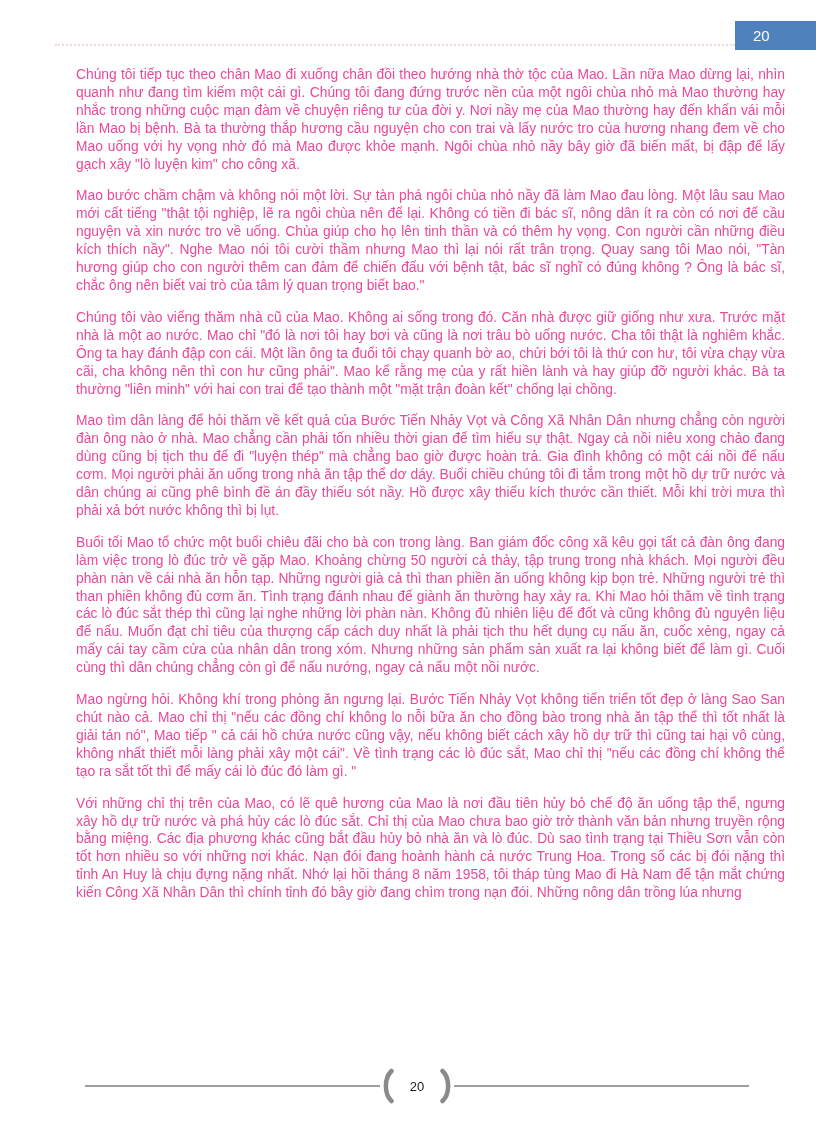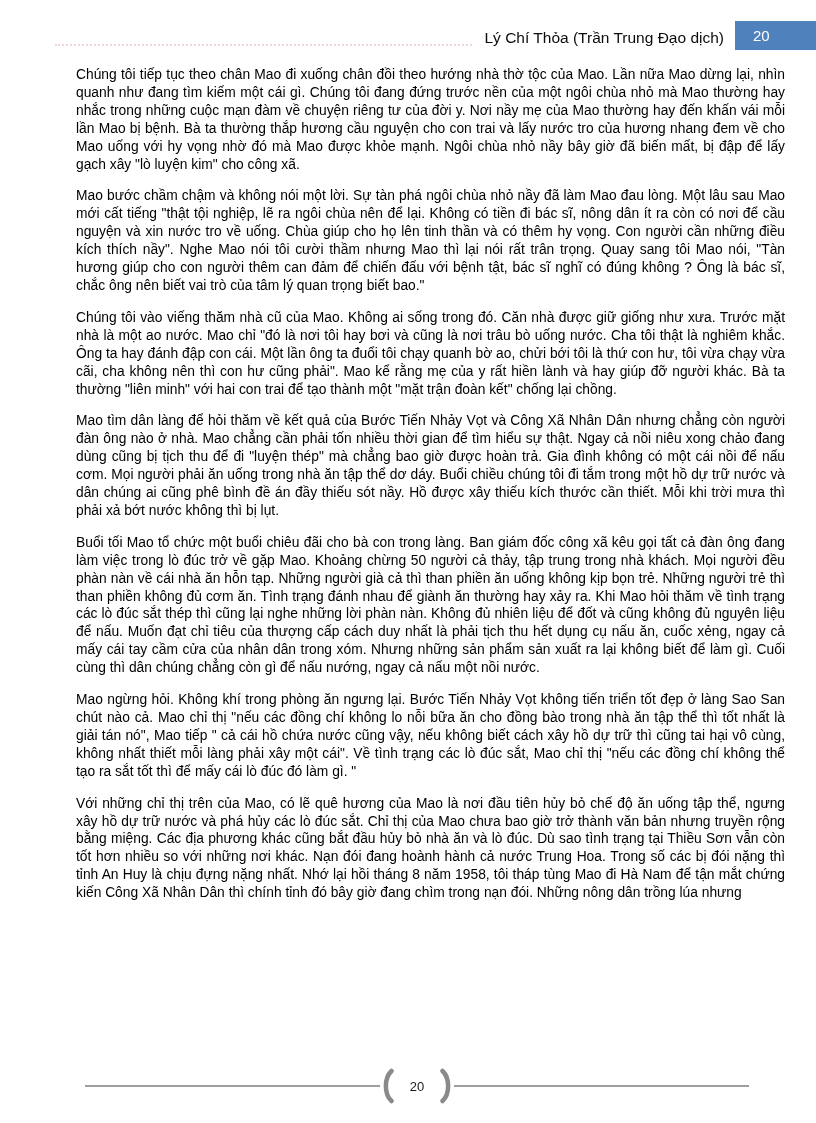--- a/index.html
+++ b/index.html
@@ -51,21 +51,21 @@
     position: absolute;
     top: 66px;
     left: 76px;
     width: 709px;
   }
   .body-text p {
     margin: 0 0 14px 0;
     font-size: 13.8px;
     line-height: 17.9px;
     text-align: justify;
-    color: #000000;
+    color: #ec4899;
   }
 
   
   .footer {
     position: absolute;
     top: 1068px;
     left: 85px;
     right: 67px;
     height: 36px;
     display: flex;
@@ -84,21 +84,20 @@
     padding: 0 16px;
   }
 </style>
 </head>
 <body>
 
 <div class="page">
 
   <header class="header">
     <span class="leader"></span>
-    <span class="header-title">Lý Chí Thỏa (Trần Trung Đạo dịch)</span>
     <span class="page-badge">20</span>
   </header>
 
   <main class="body-text">
     <p>Chúng tôi tiếp tục theo chân Mao đi xuống chân đồi theo hướng nhà thờ tộc của Mao. Lần nữa Mao dừng lại, nhìn quanh như đang tìm kiếm một cái gì. Chúng tôi đang đứng trước nền của một ngôi chùa nhỏ mà Mao thường hay nhắc trong những cuộc mạn đàm về chuyện riêng tư của đời y. Nơi nầy mẹ của Mao thường hay đến khấn vái mỗi lần Mao bị bệnh. Bà ta thường thắp hương cầu nguyện cho con trai và lấy nước tro của hương nhang đem về cho Mao uống với hy vọng nhờ đó mà Mao được khỏe mạnh. Ngôi chùa nhỏ nầy bây giờ đã biến mất, bị đập để lấy gạch xây "lò luyện kim" cho công xã.</p>
     <p>Mao bước chầm chậm và không nói một lời. Sự tàn phá ngôi chùa nhỏ nầy đã làm Mao đau lòng. Một lâu sau Mao mới cất tiếng "thật tội nghiệp, lẽ ra ngôi chùa nên để lại. Không có tiền đi bác sĩ, nông dân ít ra còn có nơi để cầu nguyện và xin nước tro về uống. Chùa giúp cho họ lên tinh thần và có thêm hy vọng. Con người cần những điều kích thích nầy". Nghe Mao nói tôi cười thầm nhưng Mao thì lại nói rất trân trọng. Quay sang tôi Mao nói, "Tàn hương giúp cho con người thêm can đảm để chiến đấu với bệnh tật, bác sĩ nghĩ có đúng không ? Ông là bác sĩ, chắc ông nên biết vai trò của tâm lý quan trọng biết bao."</p>
     <p>Chúng tôi vào viếng thăm nhà cũ của Mao. Không ai sống trong đó. Căn nhà được giữ giống như xưa. Trước mặt nhà là một ao nước. Mao chỉ "đó là nơi tôi hay bơi và cũng là nơi trâu bò uống nước. Cha tôi thật là nghiêm khắc. Ông ta hay đánh đập con cái. Một lần ông ta đuổi tôi chạy quanh bờ ao, chửi bới tôi là thứ con hư, tôi vừa chạy vừa cãi, cha không nên thì con hư cũng phải". Mao kể rằng mẹ của y rất hiền lành và hay giúp đỡ người khác. Bà ta thường "liên minh" với hai con trai để tạo thành một "mặt trận đoàn kết" chống lại chồng.</p>
     <p>Mao tìm dân làng để hỏi thăm về kết quả của Bước Tiến Nhảy Vọt và Công Xã Nhân Dân nhưng chẳng còn người đàn ông nào ở nhà. Mao chẳng cần phải tốn nhiều thời gian để tìm hiểu sự thật. Ngay cả nồi niêu xong chảo đang dùng cũng bị tịch thu để đi "luyện thép" mà chẳng bao giờ được hoàn trả. Gia đình không có một cái nồi để nấu cơm. Mọi người phải ăn uống trong nhà ăn tập thể dơ dáy. Buổi chiều chúng tôi đi tắm trong một hồ dự trữ nước và dân chúng ai cũng phê bình đề án đầy thiếu sót nầy. Hồ được xây thiếu kích thước cần thiết. Mỗi khi trời mưa thì phải xả bớt nước không thì bị lụt.</p>
     <p>Buổi tối Mao tổ chức một buổi chiêu đãi cho bà con trong làng. Ban giám đốc công xã kêu gọi tất cả đàn ông đang làm việc trong lò đúc trở về gặp Mao. Khoảng chừng 50 người cả thảy, tập trung trong nhà khách. Mọi người đều phàn nàn về cái nhà ăn hỗn tạp. Những người già cả thì than phiền ăn uống không kịp bọn trẻ. Những người trẻ thì than phiền không đủ cơm ăn. Tình trạng đánh nhau để giành ăn thường hay xảy ra. Khi Mao hỏi thăm về tình trạng các lò đúc sắt thép thì cũng lại nghe những lời phàn nàn. Không đủ nhiên liệu để đốt và cũng không đủ nguyên liệu để nấu. Muốn đạt chỉ tiêu của thượng cấp cách duy nhất là phải tịch thu hết dụng cụ nấu ăn, cuốc xẻng, ngay cả mấy cái tay cầm cửa của nhân dân trong xóm. Nhưng những sản phẩm sản xuất ra lại không biết để làm gì. Cuối cùng thì dân chúng chẳng còn gì để nấu nướng, ngay cả nấu một nồi nước.</p>
     <p>Mao ngừng hỏi. Không khí trong phòng ăn ngưng lại. Bước Tiến Nhảy Vọt không tiến triển tốt đẹp ở làng Sao San chút nào cả. Mao chỉ thị "nếu các đồng chí không lo nỗi bữa ăn cho đồng bào trong nhà ăn tập thể thì tốt nhất là giải tán nó", Mao tiếp " cả cái hồ chứa nước cũng vậy, nếu không biết cách xây hồ dự trữ thì cũng tai hại vô cùng, không nhất thiết mỗi làng phải xây một cái". Về tình trạng các lò đúc sắt, Mao chỉ thị "nếu các đồng chí không thể tạo ra sắt tốt thì để mấy cái lò đúc đó làm gì. "</p>

